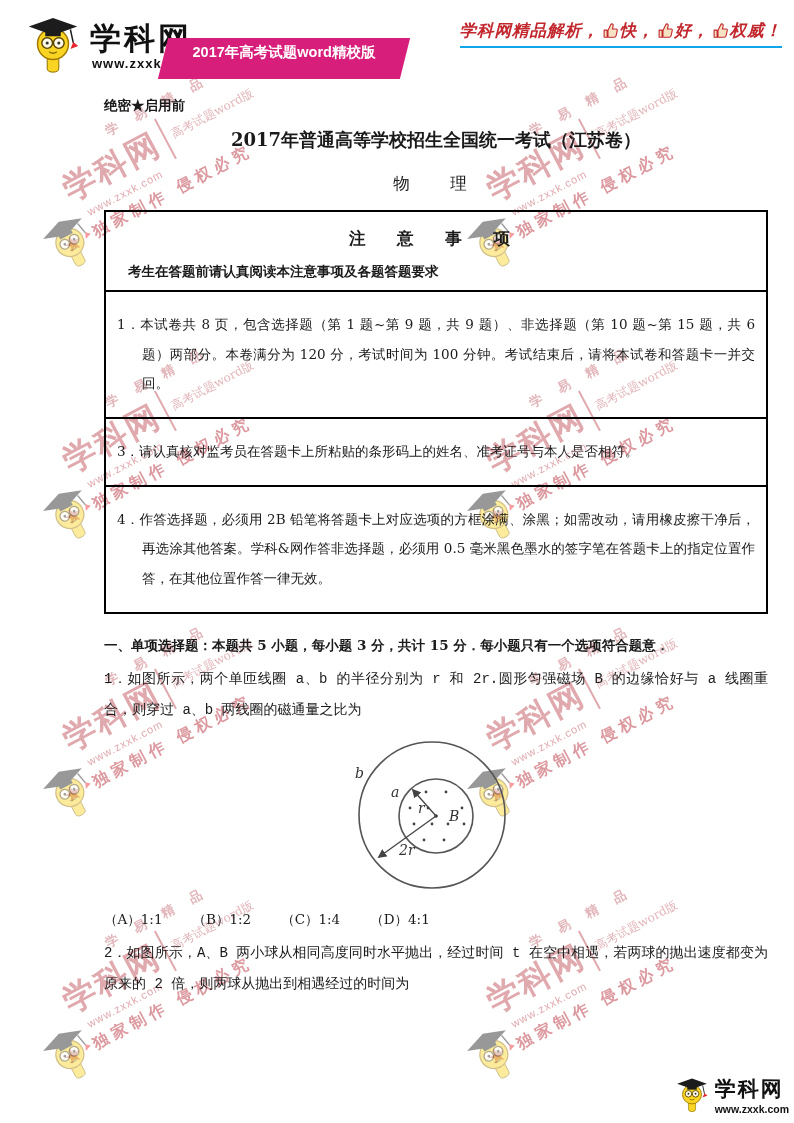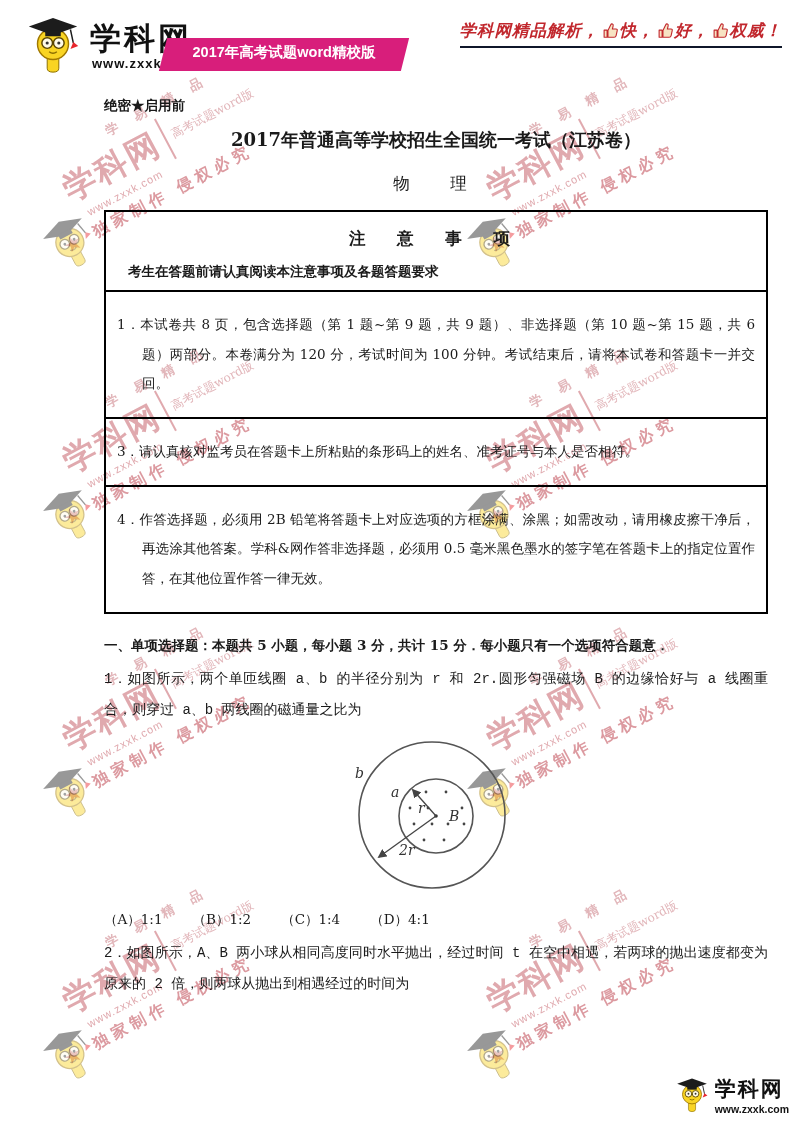--- a/index.html
+++ b/index.html
@@ -18,26 +18,26 @@
   .wm-url{font-size:11px;color:#e0a9ae;margin-left:44px;letter-spacing:1px;font-family:"Liberation Sans",sans-serif;}
   .wm-line2{font-size:16px;color:#dc9aa0;letter-spacing:5px;margin-left:8px;margin-top:5px;font-weight:bold;}
 
   
   .hdr{position:absolute;left:0;top:0;right:0;height:92px;z-index:2;}
   .hdr-mascot{position:absolute;left:22px;top:14px;width:62px;height:62px;}
   .hdr-brand{position:absolute;left:90px;top:18px;font-family:"Liberation Sans",sans-serif;
              font-weight:bold;font-size:31px;letter-spacing:3px;color:#111;}
   .hdr-url{position:absolute;left:92px;top:56px;font-family:"Liberation Sans",sans-serif;
            font-weight:bold;font-size:13px;color:#111;letter-spacing:1px;}
-  .banner{position:absolute;left:163px;top:38px;width:242px;height:33px;}
+  .banner{position:absolute;left:163px;top:38px;width:242px;height:41px;}
   .banner::before{content:"";position:absolute;inset:0;background:#d81e7b;transform:skewX(-14deg);}
   .banner span{position:relative;display:block;text-align:center;line-height:29px;color:#fff;
                font-family:"Liberation Sans",sans-serif;font-weight:bold;font-size:14.5px;}
   .slogan{position:absolute;right:12px;top:20px;color:#c1272d;font-weight:bold;font-style:italic;
-          font-size:16.5px;border-bottom:2px solid #0f172a;padding-bottom:4px;letter-spacing:1px;
+          font-size:16.5px;border-bottom:2px solid #0ea5e9;padding-bottom:4px;letter-spacing:1px;
           display:flex;align-items:center;}
   .slogan .thumb{width:17px;height:17px;margin:0 1px 2px 2px;}
   .sub-slogan{position:absolute;right:14px;top:54px;font-size:15px;color:#3a3a3a;letter-spacing:2px;}
 
   
   #content{position:absolute;left:67px;top:97px;width:664px;z-index:1;margin-left:37px;}
   .classified{font-weight:bold;font-size:13.5px;}
   .title{text-align:center;font-size:18px;font-weight:bold;margin-top:13px;}
   .subject{text-align:center;font-size:16.5px;font-weight:normal;margin-top:21px;letter-spacing:12px;}
 

